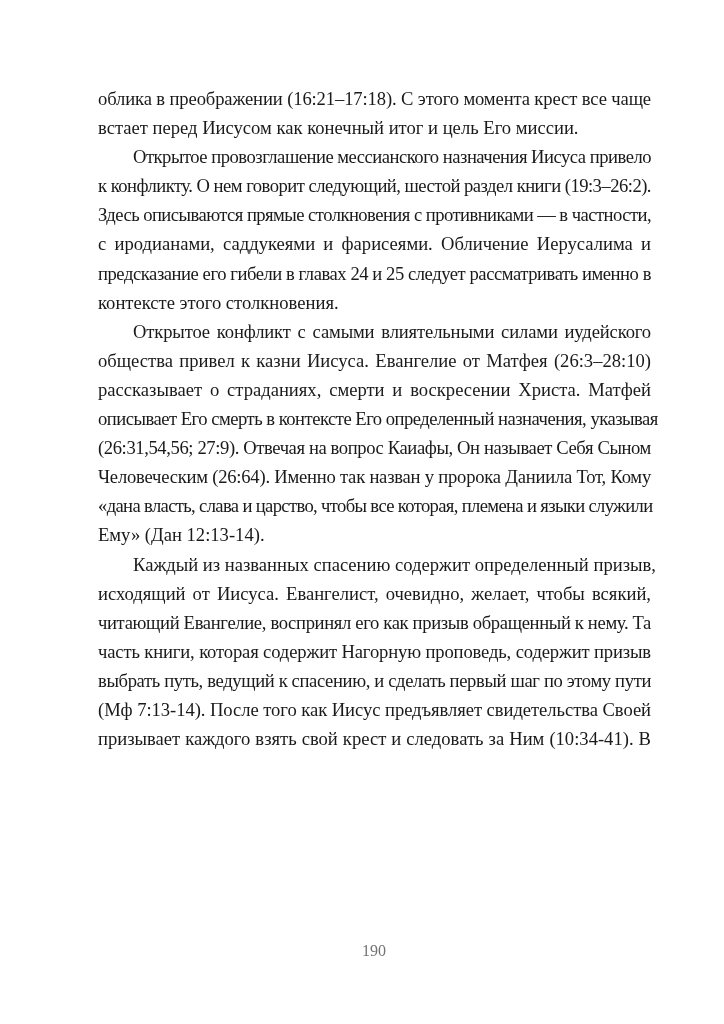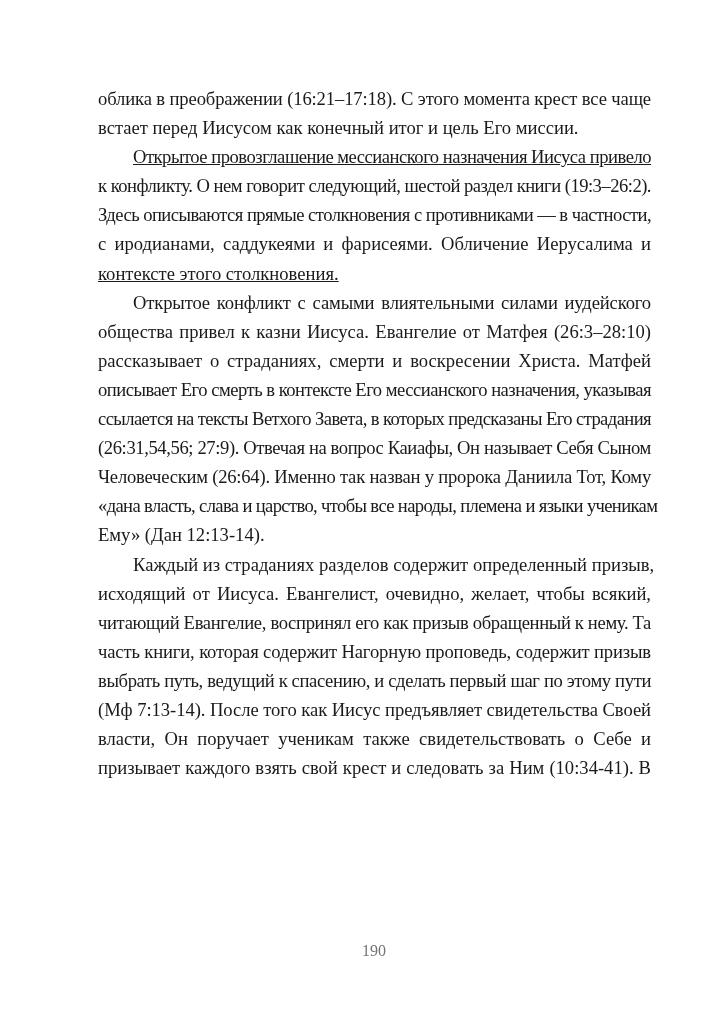--- a/index.html
+++ b/index.html
@@ -26,42 +26,41 @@
 </head>
 <body>
 
 <div class="page">
   <div class="body-text" id="body-text">
       <p>
         <span class="line" style="white-space: nowrap; display: block; letter-spacing: -0.119403px;">облика в преображении (16:21–17:18). С этого момента крест все чаще</span>
         <span class="line last" style="white-space: nowrap;">встает перед Иисусом как конечный итог и цель Его миссии.</span>
       </p>
       <p>
-        <span class="line" style="padding-left: 35px; white-space: nowrap; display: block; letter-spacing: -0.491683px; text-decoration: underline;">Открытое провозглашение мессианского назначения Иисуса привело</span>
+        <span class="line" style="padding-left: 35px; white-space: nowrap; display: block; letter-spacing: -0.491683px;">Открытое провозглашение мессианского назначения Иисуса привело</span>
         <span class="line" style="white-space: nowrap; display: block; letter-spacing: -0.513393px;">к конфликту. О нем говорит следующий, шестой раздел книги (19:3–26:2).</span>
         <span class="line" style="white-space: nowrap; display: block; letter-spacing: -0.537313px;">Здесь описываются прямые столкновения с противниками — в частности,</span>
         <span class="line" style="white-space: nowrap; display: block;">с иродианами, саддукеями и фарисеями. Обличение Иерусалима и</span>
-        <span class="line last" style="white-space: nowrap; text-decoration: underline;">контексте этого столкновения.</span>
+        <span class="line" style="white-space: nowrap; display: block; letter-spacing: -0.442562px;">предсказание его гибели в главах 24 и 25 следует рассматривать именно в</span>
+        <span class="line last" style="white-space: nowrap;">контексте этого столкновения.</span>
       </p>
       <p>
         <span class="line" style="padding-left: 35px; white-space: nowrap; display: block; letter-spacing: -0.13847px;">Открытое конфликт с самыми влиятельными силами иудейского</span>
         <span class="line" style="white-space: nowrap; display: block;">общества привел к казни Иисуса. Евангелие от Матфея (26:3–28:10)</span>
         <span class="line" style="white-space: nowrap; display: block;">рассказывает о страданиях, смерти и воскресении Христа. Матфей</span>
-        <span class="line" style="white-space: nowrap; display: block; letter-spacing: -0.5px;">описывает Его смерть в контексте Его мессианского назначения, указывая</span>
-        <span class="line" style="white-space: nowrap; display: block; letter-spacing: -0.591769px;">ссылается на тексты Ветхого Завета, в которых предсказаны Его страдания</span>
+        <span class="line" style="white-space: nowrap; display: block; letter-spacing: -0.5px;">описывает Его смерть в контексте Его определенный назначения, указывая</span>
         <span class="line" style="white-space: nowrap; display: block; letter-spacing: -0.389719px;">(26:31,54,56; 27:9). Отвечая на вопрос Каиафы, Он называет Себя Сыном</span>
         <span class="line" style="white-space: nowrap; display: block; letter-spacing: -0.222015px;">Человеческим (26:64). Именно так назван у пророка Даниила Тот, Кому</span>
-        <span class="line" style="white-space: nowrap; display: block; letter-spacing: -0.643229px;">«дана власть, слава и царство, чтобы все народы, племена и языки ученикам</span>
+        <span class="line" style="white-space: nowrap; display: block; letter-spacing: -0.643229px;">«дана власть, слава и царство, чтобы все которая, племена и языки служили</span>
         <span class="line last" style="white-space: nowrap;">Ему» (Дан 12:13-14).</span>
       </p>
       <p>
-        <span class="line" style="padding-left: 35px; white-space: nowrap; display: block;">Каждый из страданиях разделов содержит определенный призыв,</span>
+        <span class="line" style="padding-left: 35px; white-space: nowrap; display: block;">Каждый из названных спасению содержит определенный призыв,</span>
         <span class="line" style="white-space: nowrap; display: block;">исходящий от Иисуса. Евангелист, очевидно, желает, чтобы всякий,</span>
         <span class="line" style="white-space: nowrap; display: block; letter-spacing: -0.339252px;">читающий Евангелие, воспринял его как призыв обращенный к нему. Та</span>
         <span class="line" style="white-space: nowrap; display: block; letter-spacing: -0.1375px;">часть книги, которая содержит Нагорную проповедь, содержит призыв</span>
         <span class="line" style="white-space: nowrap; display: block; letter-spacing: -0.357307px;">выбрать путь, ведущий к спасению, и сделать первый шаг по этому пути</span>
         <span class="line" style="white-space: nowrap; display: block; letter-spacing: -0.055161px;">(Мф 7:13-14). После того как Иисус предъявляет свидетельства Своей</span>
-        <span class="line" style="white-space: nowrap; display: block;">власти, Он поручает ученикам также свидетельствовать о Себе и</span>
         <span class="line" style="white-space: nowrap; display: block;">призывает каждого взять свой крест и следовать за Ним (10:34-41). В</span>
       </p>
     </div>
   <div class="page-number">190</div>
 </div>
 
 </body></html>

